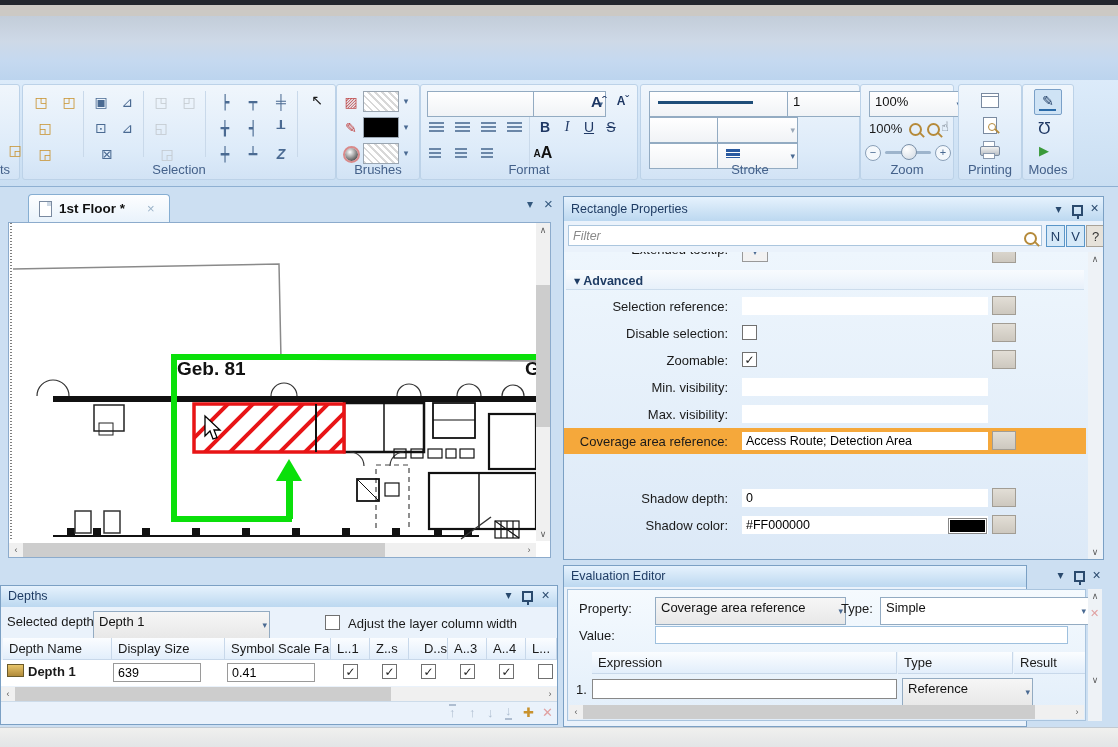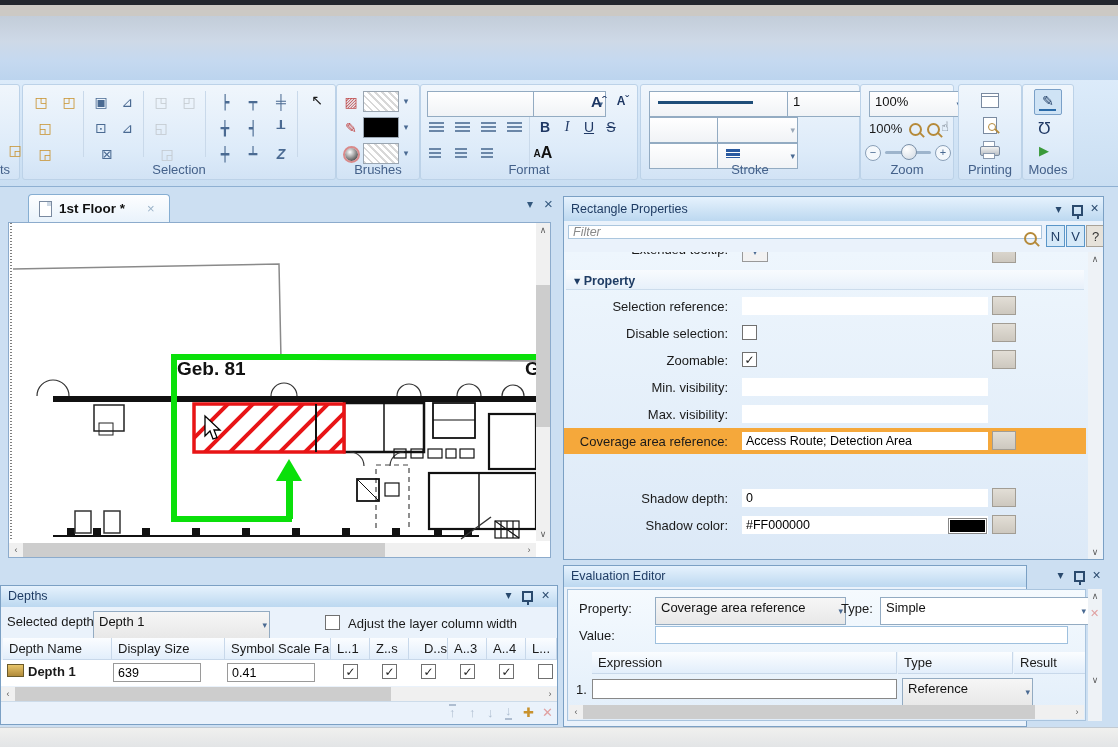--- a/index.html
+++ b/index.html
@@ -399,34 +399,34 @@
   </div>
 </div>
 
 <div class="panel" style="left:563px;top:196px;width:541px;height:364px;overflow:hidden;">
   <div class="phead" style="height:24px;padding-top:5px;">
     <span>Rectangle Properties</span>
     <span class="hic" style="left:487px;top:5px;">▾</span>
     <span class="pinic" style="left:508px;top:8px;"></span>
     <span class="hic" style="left:523px;top:4px;font-size:14px;">×</span>
   </div>
-  <input class="tin" style="left: 4px; top: 28px; width: 474px; height: 14px;" placeholder="Filter">
+  <input class="tin" style="left: 4px; top: 28px; width: 474px; height: 21px;" placeholder="Filter">
   <span class="magicon" style="left:460px;top:35px;"></span>
   <span class="abs" style="left:482px;top:28px;width:19px;height:22px;background:#d6e9f8;border:1px solid #5a96c8;text-align:center;line-height:21px;color:#1f3c64;box-sizing:border-box;">N</span>
   <span class="abs" style="left:502px;top:28px;width:19px;height:22px;background:#d6e9f8;border:1px solid #5a96c8;text-align:center;line-height:21px;color:#1f3c64;box-sizing:border-box;">V</span>
   <span class="abs" style="left:522px;top:28px;width:19px;height:22px;background:#e6e2da;border:1px solid #a8a298;text-align:center;line-height:21px;color:#333;box-sizing:border-box;">?</span>
 
   <div class="abs" style="left:0;top:55px;width:524px;height:308px;background:linear-gradient(#eef6fd,#dce9f7);overflow:hidden;">
 
     <div class="abs" style="left:0;top:-10px;width:522px;height:20px;">
       <span class="prow-label" style="top:0;">Extended tooltip:</span>
       <span class="abs" style="left:178px;top:5px;width:24px;height:13px;background:#f2f2f2;border:1px solid #999;text-align:center;font-size:8px;color:#4a6a92;">▾</span>
       <span class="sidebtn" style="left:428px;top:2px;"></span>
     </div>
-    <div class="sechead" style="top:18px;">▾ <span>Property</span></div>
+    <div class="sechead" style="top:18px;">▾ <span>Advanced</span></div>
     <div class="abs" style="left:0;top:44px;width:522px;height:22px;">
       <span class="prow-label" style="top:3px;">Selection reference:</span>
       <input class="tin" style="left: 178px; top: 1px; width: 246px; height: 18px; border: none;" value="">
       <span class="sidebtn" style="left:428px;top:0;"></span>
     </div>
     <div class="abs" style="left:0;top:71px;width:522px;height:22px;">
       <span class="prow-label" style="top:3px;">Disable selection:</span>
       <span class="cb" style="left:178px;top:2px;"></span>
       <span class="sidebtn" style="left:428px;top:0;"></span>
     </div>

